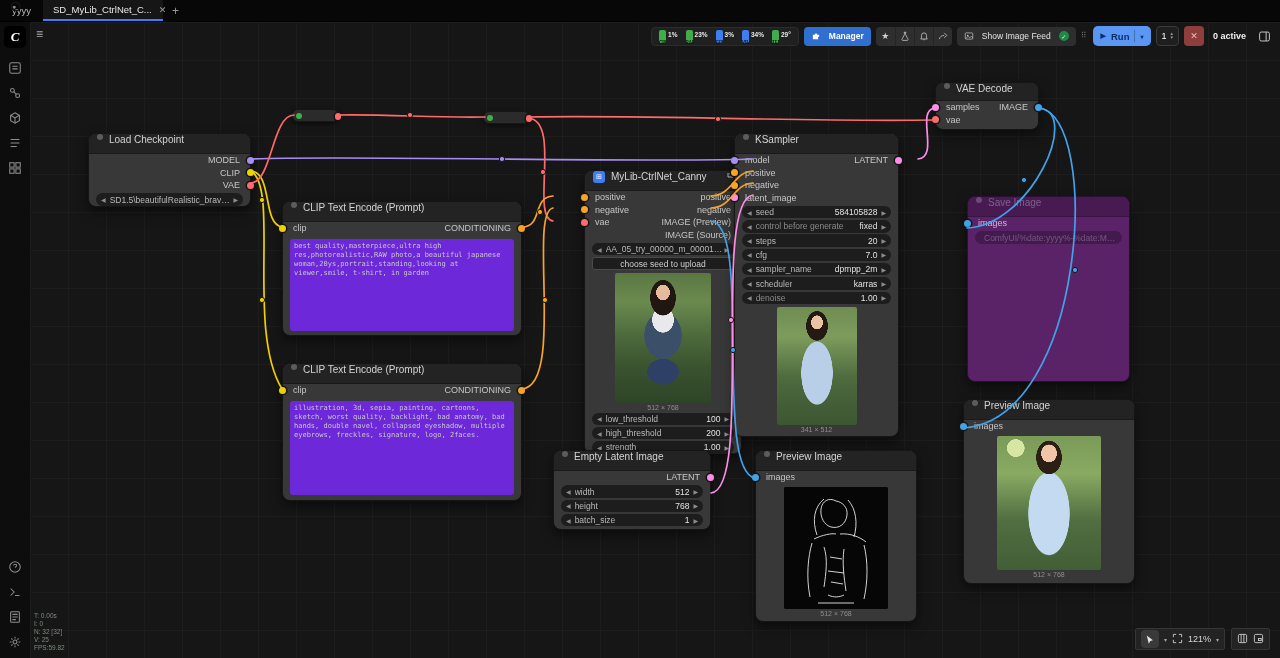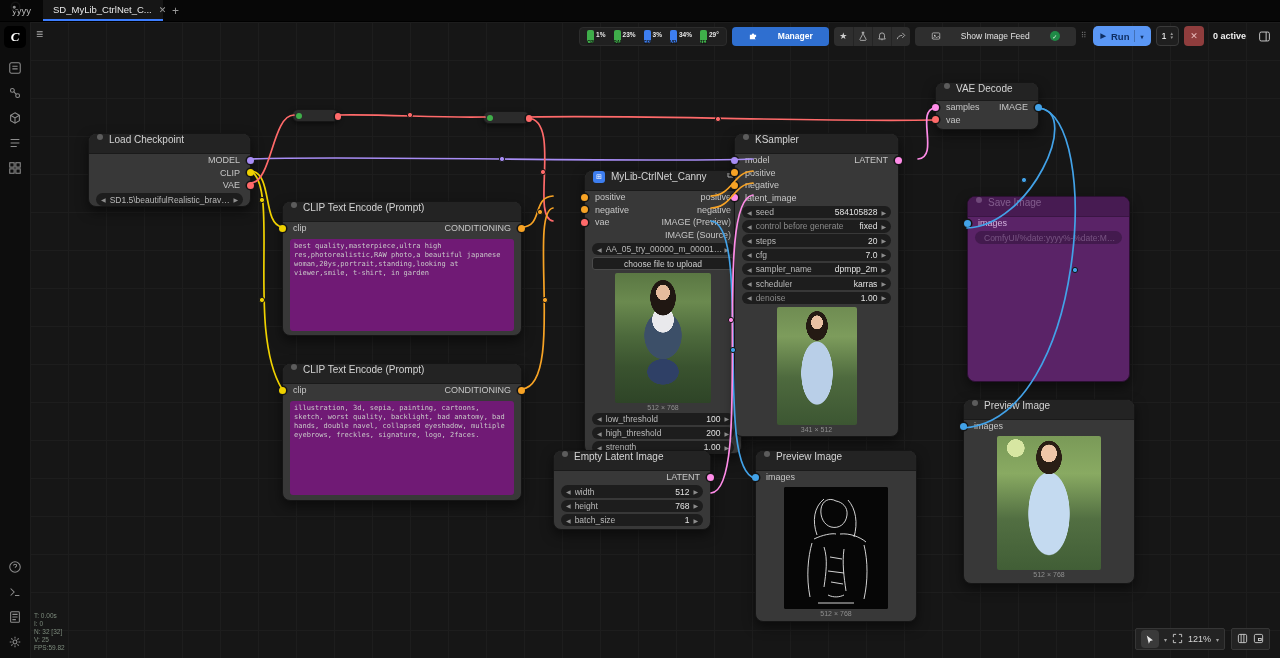--- a/index.html
+++ b/index.html
@@ -25,21 +25,21 @@
   .sbi svg{stroke:#8d8d8d;fill:none;stroke-width:1.2}
   .hamburger{position:absolute;left:36px;top:27px;color:#b0b0b0;font-size:12px;z-index:60}
   
   .topbar{position:absolute;top:26px;right:6px;display:flex;gap:5px;align-items:center;z-index:130}
   .statgroup{display:flex;gap:8px;align-items:flex-start;background:#202020;border:1px solid #2c2c2c;border-radius:4px;padding:2px 7px;height:19px}
   .stat{position:relative;display:flex;gap:2px;align-items:flex-start}
   .stat .bar{width:7px;height:13px;border-radius:2px}
   .stat .slabel{position:absolute;left:0;bottom:-2px;font-size:4.5px;color:#101010;font-weight:bold;width:7px;text-align:center;overflow:hidden}
   .stat .sval{font-size:6.5px;color:#e8e8e8;font-weight:bold;margin-top:1px}
   .bar.g{background:#3fae4a}.bar.b{background:#3d7ef0}
-  .btn{display:flex;align-items:center;gap:20px;height:19px;border-radius:4px;padding:0 16px;font-size:8.5px;color:#e3e3e3;background:#2e2e2e}
+  .btn{display:flex;align-items:center;gap:8px;height:19px;border-radius:4px;padding:0 7px;font-size:8.5px;color:#e3e3e3;background:#2e2e2e}
   .btn.blue{background:#2f6fd0;color:#fff;font-weight:bold}
   .icongroup{display:flex;background:#2e2e2e;border-radius:4px;height:19px;overflow:hidden}
   .icongroup .ic{width:19px;display:flex;align-items:center;justify-content:center;color:#cfcfcf;font-size:9px;border-left:1px solid #242424}
   .icongroup .ic:first-child{border-left:none}
   .ic svg{stroke:#cfcfcf;fill:none;stroke-width:1.2}
   .greenchip{width:10px;height:10px;border-radius:50%;background:#1f8a46;color:#dff5e4;font-size:6px;display:flex;align-items:center;justify-content:center}
   .draghandle{color:#6a6a6a;font-size:8px;letter-spacing:1px;line-height:4px;display:flex;flex-direction:column;align-items:center}
   .runbtn{display:flex;align-items:center;gap:5px;background:#5a97f5;border-radius:5px;height:20px;padding:0 8px;color:#0f2f63;font-size:9.5px;font-weight:bold}
   .runbtn .sep{width:1px;height:12px;background:rgba(0,0,0,.25)}
   .stepper{display:flex;align-items:center;background:#1f1f1f;border:1px solid #3a3a3a;border-radius:4px;height:20px;padding:0 4px;gap:3px;color:#fff;font-size:9px}
@@ -56,21 +56,21 @@
   .dot{position:absolute;width:7px;height:7px;border-radius:50%;top:2.5px;box-shadow:0 0 0 1.5px #141414;z-index:5}
   .dot.l{left:-4px}.dot.r{right:-4px}
   .c-model{background:#a88df5}.c-clip{background:#efd100}.c-vae{background:#ff6a6a}
   .c-cond{background:#f7a325}.c-latent{background:#ff8ce8}.c-image{background:#42a2e8}
   .wg{display:flex;align-items:center;height:12.5px;margin:1.8px 7px;background:#1d1d1d;border-radius:7px;padding:0 5px;font-size:8.5px;color:#b9b9b9;white-space:nowrap;overflow:hidden}
   .wg .nm{margin-left:4px;overflow:hidden;text-overflow:ellipsis}
   .wg .vl{margin-left:auto;margin-right:4px;color:#e2e2e2}
   .wg.dim .nm{color:#8b8b8b}
   .arr{font-size:6px;color:#8d8d8d;flex:none}
   .wbtn{height:12.5px;margin:2px 7px;background:#1d1d1d;border:1px solid #4a4a4a;border-radius:3px;font-size:8.5px;color:#d0d0d0;display:flex;align-items:center;justify-content:center}
-  .ta{margin:4px 7px;background:#701a75;border-radius:3px;padding:3px 4px;font:7px/1.3 "DejaVu Sans Mono",monospace;color:#c9c9c9;white-space:pre-wrap;word-break:break-word;overflow:hidden}
+  .ta{margin:4px 7px;background:#6d28d9;border-radius:3px;padding:3px 4px;font:7px/1.3 "DejaVu Sans Mono",monospace;color:#c9c9c9;white-space:pre-wrap;word-break:break-word;overflow:hidden}
   .cap{text-align:center;font-size:7px;color:#8f8f8f;margin-top:1px}
   .ph{margin:3px auto 0;border-radius:2px}
   
   .badge{width:12px;height:12px;border-radius:3px;background:#3d7ef0;color:#fff;font-size:7px;display:flex;align-items:center;justify-content:center;flex:none}
   .expand{margin-left:auto;color:#bdbdbd;font-size:8px}
   
   .node.bypass{background:#5a2367;border-color:#2c1033}
   .node.bypass .ntitle{background:#471b52;border-bottom-color:#3a1544;color:rgba(235,210,245,.35)}
   .node.bypass .cdot{background:rgba(235,210,245,.25)}
   .node.bypass .row{color:rgba(235,210,245,.8)}
@@ -365,21 +365,21 @@
     </div>
     <div class="row">
       <span class="rh">IMAGE (Source)</span>
         <span class="dot r c-image"></span>
     </div>
     <div class="wg">
         <span class="arr">◀</span>
         <span class="nm">AA_05_try_00000_m_00001_m...</span>
         <span class="arr" style="margin-left:auto">▶</span>
       </div>
-    <div class="wbtn">choose file to upload</div>
+    <div class="wbtn">choose seed to upload</div>
     <div class="ph photoA"></div>
     <div class="cap">512 × 768</div>
     <div class="wg">
         <span class="arr">◀</span>
         <span class="nm">low_threshold</span>
         <span class="vl">100</span>
         <span class="arr">▶</span>
       </div>
     <div class="wg">
         <span class="arr">◀</span>

